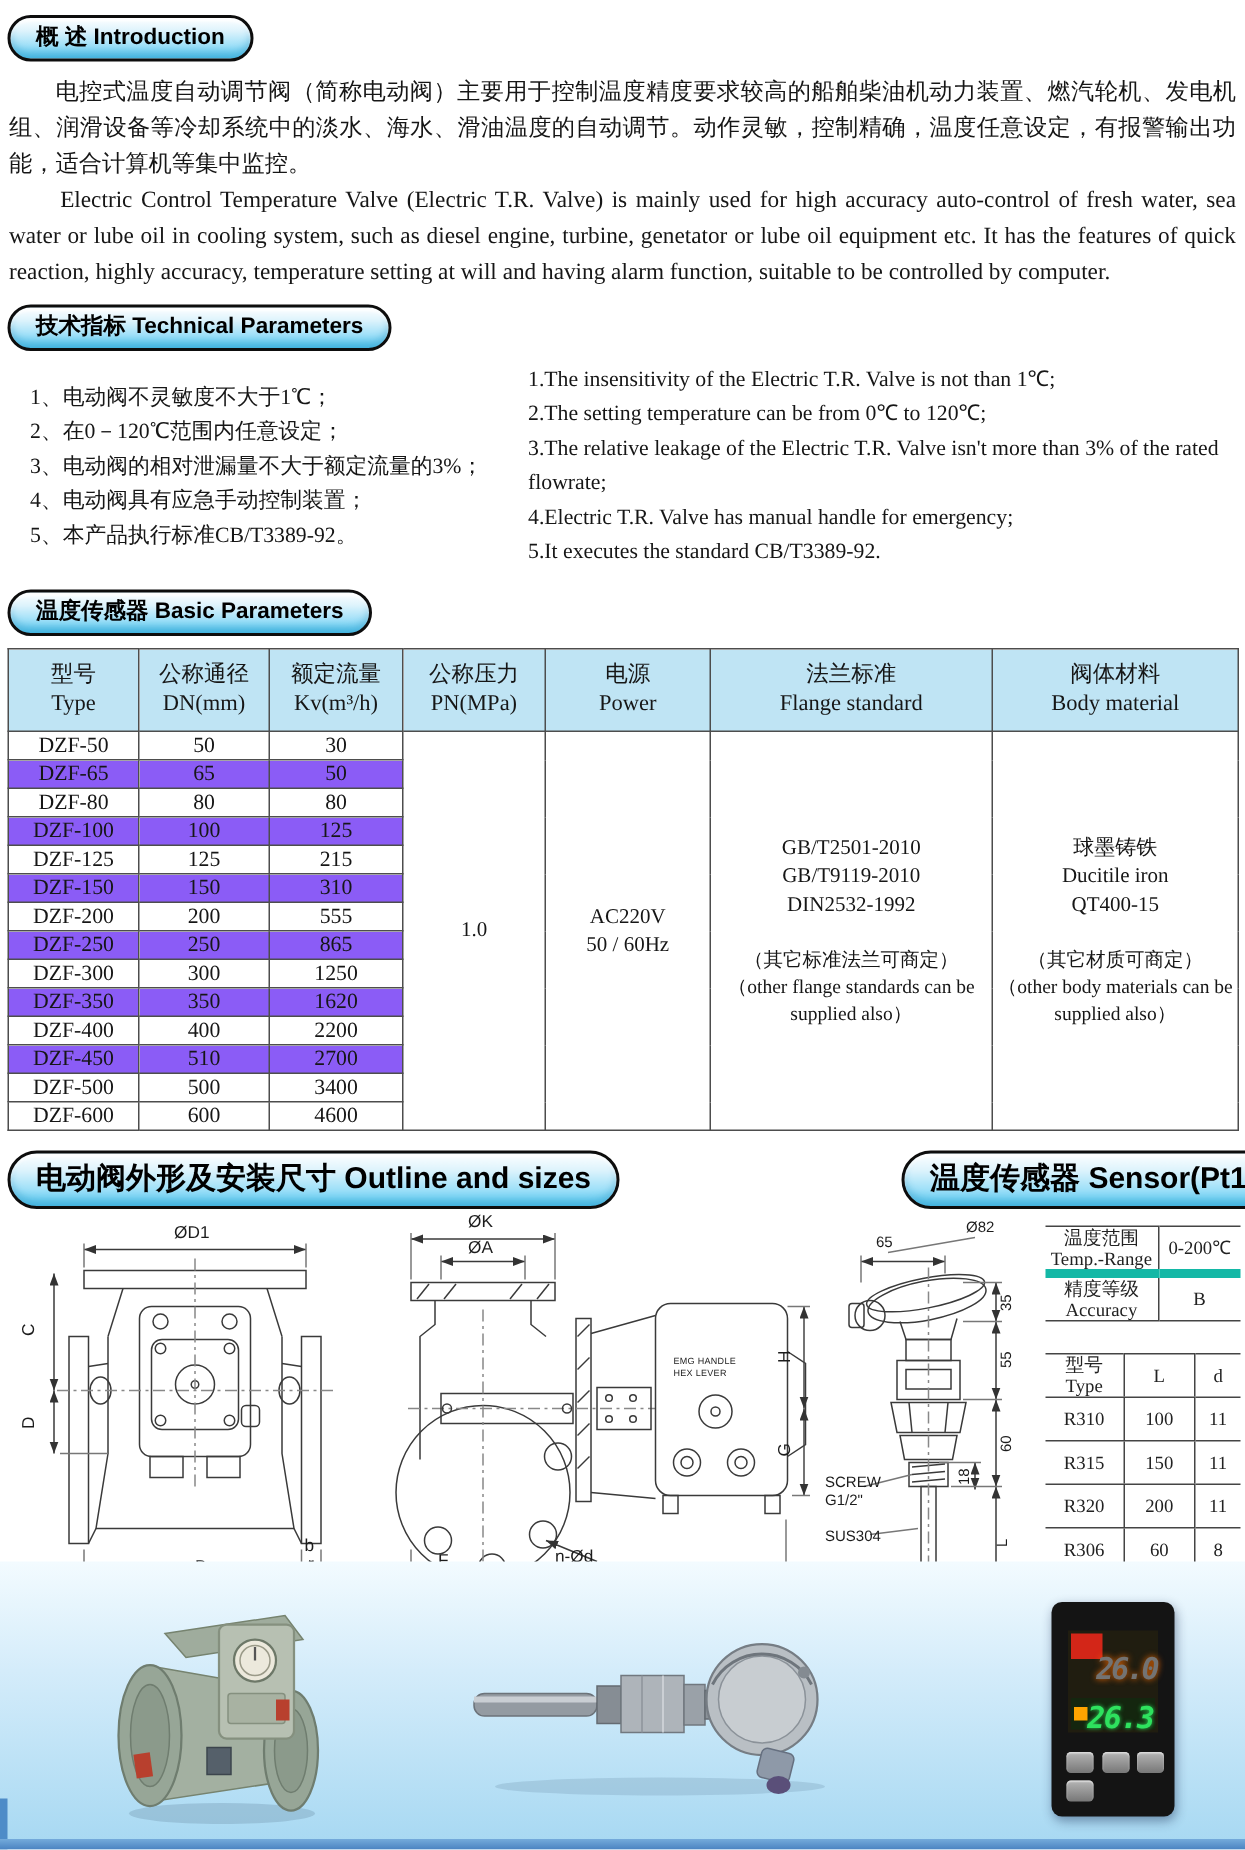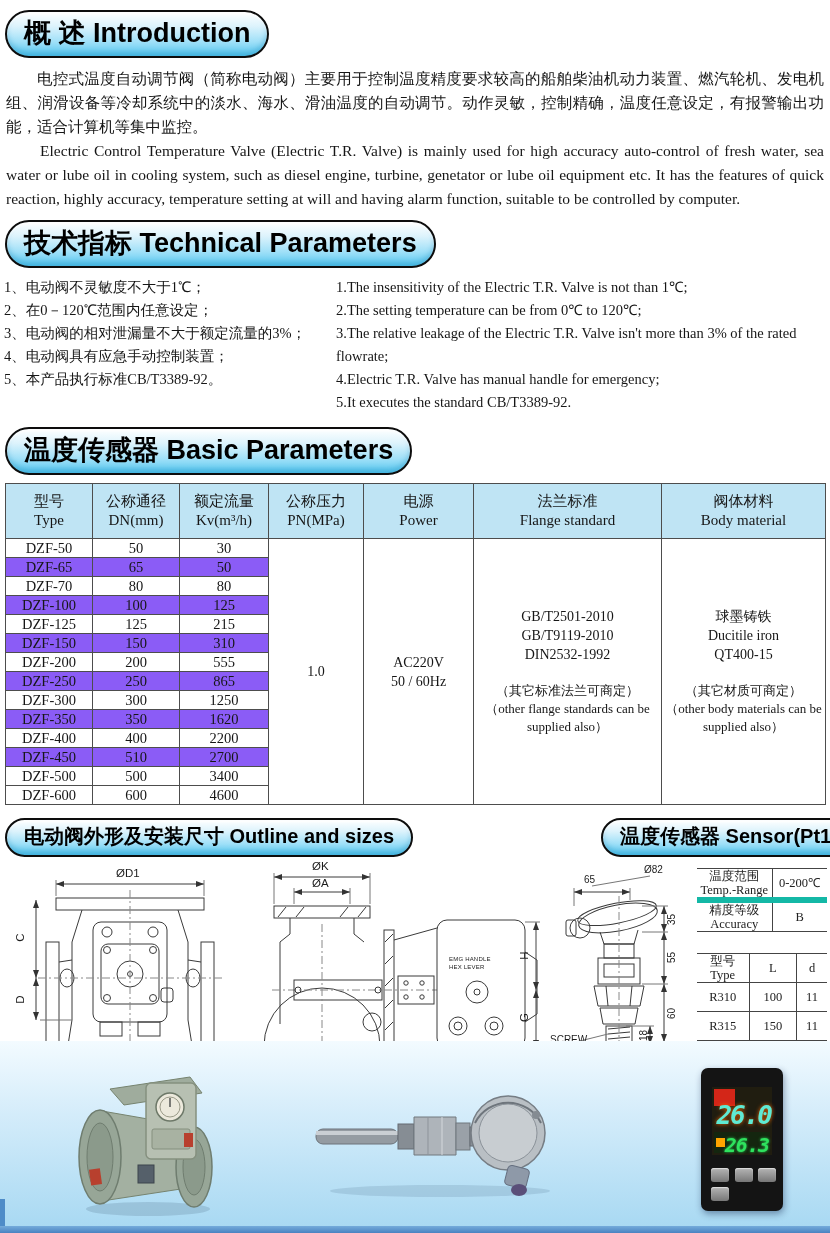--- a/index.html
+++ b/index.html
@@ -9,32 +9,32 @@
     font-family:"Liberation Serif", serif; color:#161616;
   }
   .page { position:relative; width:830px; height:1233px; padding:10px 0 0 0; }
 
   
   .pill {
     display:inline-block; border:2px solid #0d0d0d; border-radius:999px;
     padding:3px 17px 5px; margin-left:5px;
     background:linear-gradient(180deg,#feffff 0%,#ddf3fc 32%,#9fe0f8 68%,#58c8f0 100%);
     box-shadow:inset 0 -4px 5px rgba(30,140,190,.35), inset 0 2px 2px #ffffff;
-    font-family:"Liberation Sans", sans-serif; font-weight:bold; font-size:27px; color:#000;
+    font-family:"Liberation Sans", sans-serif; font-weight:bold; font-size:15px; color:#000;
     white-space:nowrap;
   }
   .pill.small { font-size:20px; }
 
   
   .para { text-align:justify; margin:0 6px; }
   .intro-zh { margin-top:9px; font-size:15.5px; line-height:24px; text-indent:2em; }
   .intro-en { font-size:15.5px; line-height:24px; text-indent:2.2em; }
 
   
-  .tech { display:flex; margin:8px 0 0 4px; font-size:14.5px; line-height:23px; }
+  .tech { display:flex; margin:8px 0 0 20px; font-size:14.5px; line-height:23px;align-items:center; }
   .tech ul { list-style:none; }
   .tech .zh-col { width:332px; flex:none; }
   .tech .en-col { flex:1; padding-right:2px; }
 
   
   table.basic {
     width:820px; margin:8px 5px 0; border-collapse:collapse; table-layout:fixed;
     text-align:center; font-size:14.5px;
   }
   .basic th, .basic td { border:1px solid #4d4d4d; padding:0; overflow:hidden; }
@@ -91,22 +91,22 @@
 
   
   .controller {
     position:absolute; left:701px; top:27px; width:82px; height:143px;
     background:#141414; border-radius:7px; box-shadow:1px 3px 7px rgba(20,40,80,.45);
   }
   .ctrl-display { position:absolute; left:11px; top:19px; width:60px; height:68px; background:#201d10; }
   .ctrl-red-square { position:absolute; left:2px; top:2px; width:21px; height:17px; background:#d32618; }
   .ctrl-pv {
     position:absolute; right:1px; top:13px; font-family:"DejaVu Sans Mono", monospace;
-    font-style:italic; font-weight:bold; font-size:26px; letter-spacing:-2px;
-    color:#5eead4; text-shadow:0 0 4px rgba(255,110,0,.9);
+    font-style:italic; font-weight:bold; font-size:20px; letter-spacing:-2px;
+    color:#737373; text-shadow:0 0 4px rgba(255,110,0,.9);
   }
   .ctrl-sv-row { position:absolute; left:2px; right:2px; bottom:2px; height:21px; background:#14260f; }
   .ctrl-orange-square { position:absolute; left:2px; top:6px; width:9px; height:9px; background:#ffa400; }
   .ctrl-sv {
     position:absolute; right:1px; top:1px; font-family:"DejaVu Sans Mono", monospace;
     font-style:italic; font-weight:bold; font-size:20px; letter-spacing:-1px;
     color:#2ee25e; text-shadow:0 0 3px rgba(46,226,94,.9);
   }
   .ctrl-btn {
     position:absolute; width:18px; height:14px; border-radius:3px;
@@ -222,21 +222,21 @@
             <div class="note">（other body materials can be</div>
             <div class="note">supplied also）</div>
           </td>
         </tr>
         <tr class="hl">
           <td>DZF-65</td>
           <td>65</td>
           <td>50</td>
         </tr>
         <tr>
-          <td>DZF-70</td>
+          <td>DZF-80</td>
           <td>80</td>
           <td>80</td>
         </tr>
         <tr class="hl">
           <td>DZF-100</td>
           <td>100</td>
           <td>125</td>
         </tr>
         <tr>
           <td>DZF-125</td>

